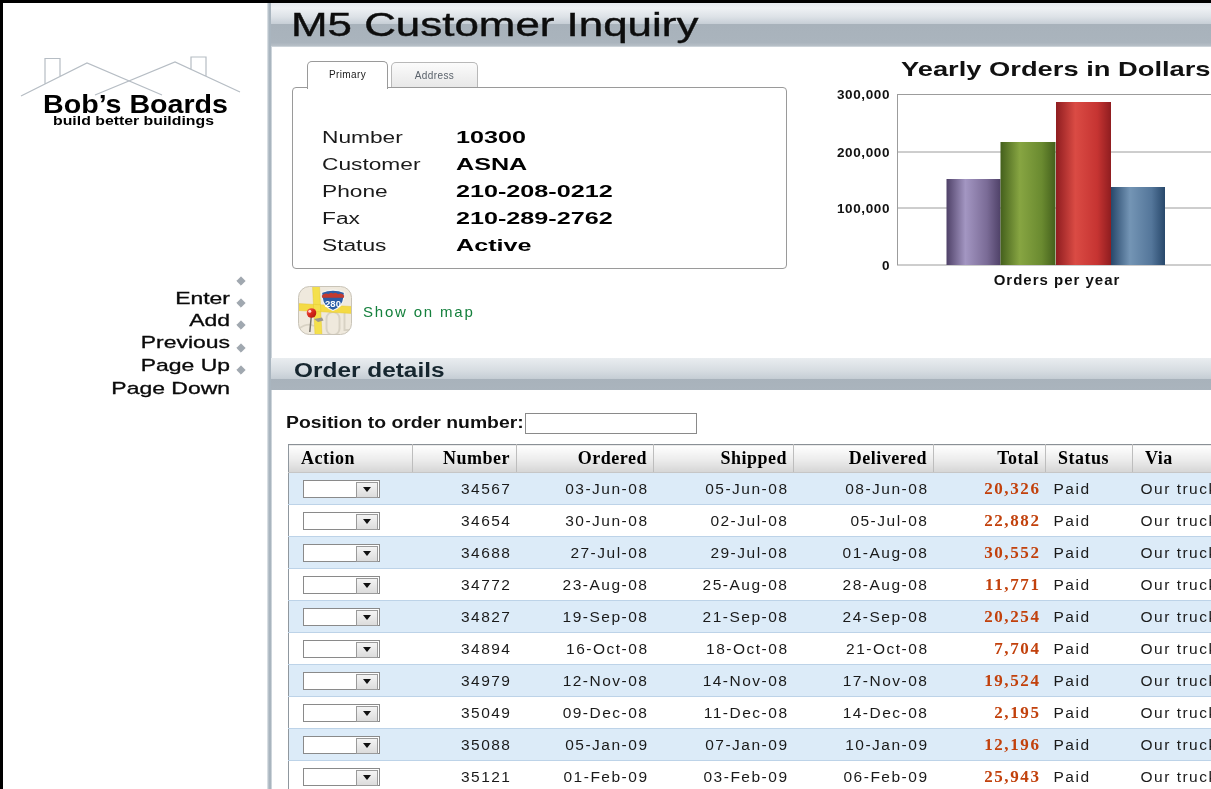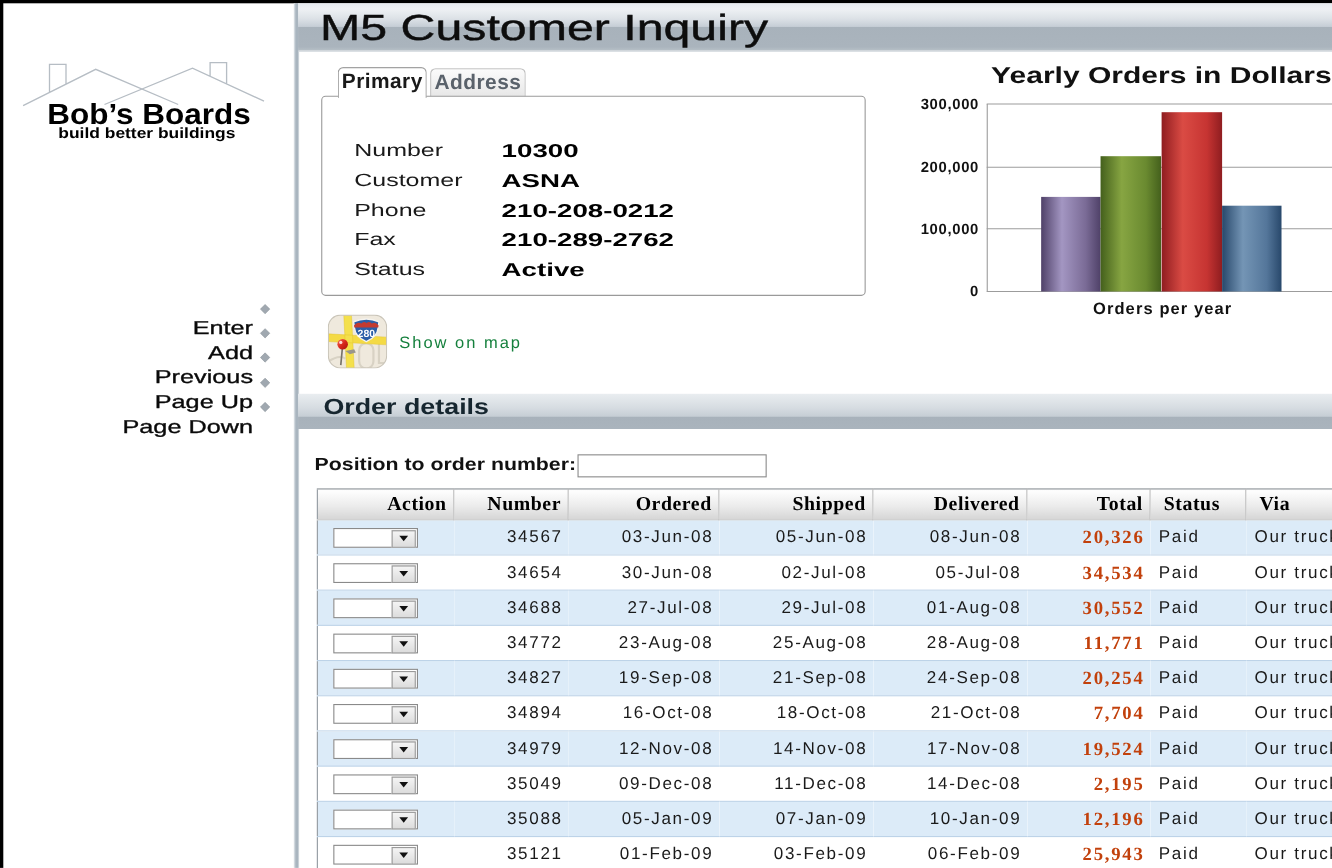--- a/index.html
+++ b/index.html
@@ -11,21 +11,21 @@
   #leftborder{left:0;top:0;width:3px;height:789px;background:#000;}
   #divider{left:267px;top:3px;width:5px;height:786px;
      background:linear-gradient(to right,#e8ecef,#a9b5bf 40%,#a9b5bf 70%,#dfe4e8);}
   
   #hdr{left:271px;top:3px;width:940px;height:43px;
      background:linear-gradient(to bottom,#e6eaef 0%,#eef1f4 12%,#dde2e7 32%,#c6ced6 49%,#a8b2bb 50%,#aab4bd 92%,#b7c0c7 100%);
      border-bottom:1px solid #ccd3d9;}
   #title{left:291px;top:3px;width:900px;height:43px;line-height:44px;
      font-size:33px;color:#0d0d0d;-webkit-text-stroke:0.4px #0d0d0d;transform:scaleX(1.33);transform-origin:left center;}
   
-  .tab{height:26px;line-height:26px;text-align:center;font-size:19px;font-weight:bold;letter-spacing:0.4px;
+  .tab{height:26px;line-height:26px;text-align:center;font-size:10px;font-weight:normal;letter-spacing:0.4px;
      border:1px solid #9a9a9a;border-bottom:none;border-radius:5px 5px 0 0;}
   #tab1{left:307px;top:61px;width:79px;background:#fff;color:#1a1a1a;z-index:3;height:27px;}
   #tab2{left:391px;top:62px;width:85px;background:linear-gradient(to bottom,#fbfbfb,#e6e6e6);
         color:#5a626b;border-color:#b8b8b8;z-index:1;}
   #panel{left:292px;top:87px;width:493px;height:180px;background:#fff;
      border:1px solid #9a9a9a;border-radius:4px;z-index:2;}
   .flabel{left:322px;width:130px;height:27px;line-height:27px;font-size:16px;color:#1a1a1a;z-index:4;transform:scaleX(1.42);transform-origin:left center;}
   .fval{left:456px;width:300px;height:27px;line-height:27px;font-size:17px;font-weight:bold;color:#000;z-index:4;transform:scaleX(1.48);transform-origin:left center;}
   
   #maplbl{left:363px;top:302px;height:20px;line-height:20px;font-size:15px;letter-spacing:1.8px;color:#15803d;}
@@ -197,21 +197,21 @@
       <col style="width:104px">
       <col style="width:137px">
       <col style="width:140px">
     <col style="width:140px">
       <col style="width:112px">
       <col style="width:87px">
       <col style="width:158px">
   </colgroup>
   <tbody>
       <tr>
-    <th style="text-align:right;">Action</th>
+    <th style="text-align:left;">Action</th>
         <th class="num">Number</th>
         <th class="num">Ordered</th>
     <th class="num">Shipped</th>
         <th class="num">Delivered</th>
         <th class="num">Total</th>
     <th style="text-align:left;">Status</th>
         <th style="text-align:left;">Via</th>
   </tr>
   <tr class="b">
         <td>
@@ -230,21 +230,21 @@
   <tr>
         <td>
           <div class="sel">
             <div class="btn"></div>
           </div>
         </td>
         <td class="num">34654</td>
         <td class="num">30-Jun-08</td>
         <td class="num">02-Jul-08</td>
         <td class="num">05-Jul-08</td>
-        <td class="num tot">34,534</td>
+        <td class="num tot">22,882</td>
         <td>Paid</td>
         <td>Our truck</td>
       </tr>
   <tr class="b">
         <td>
           <div class="sel">
             <div class="btn"></div>
           </div>
         </td>
         <td class="num">34688</td>

